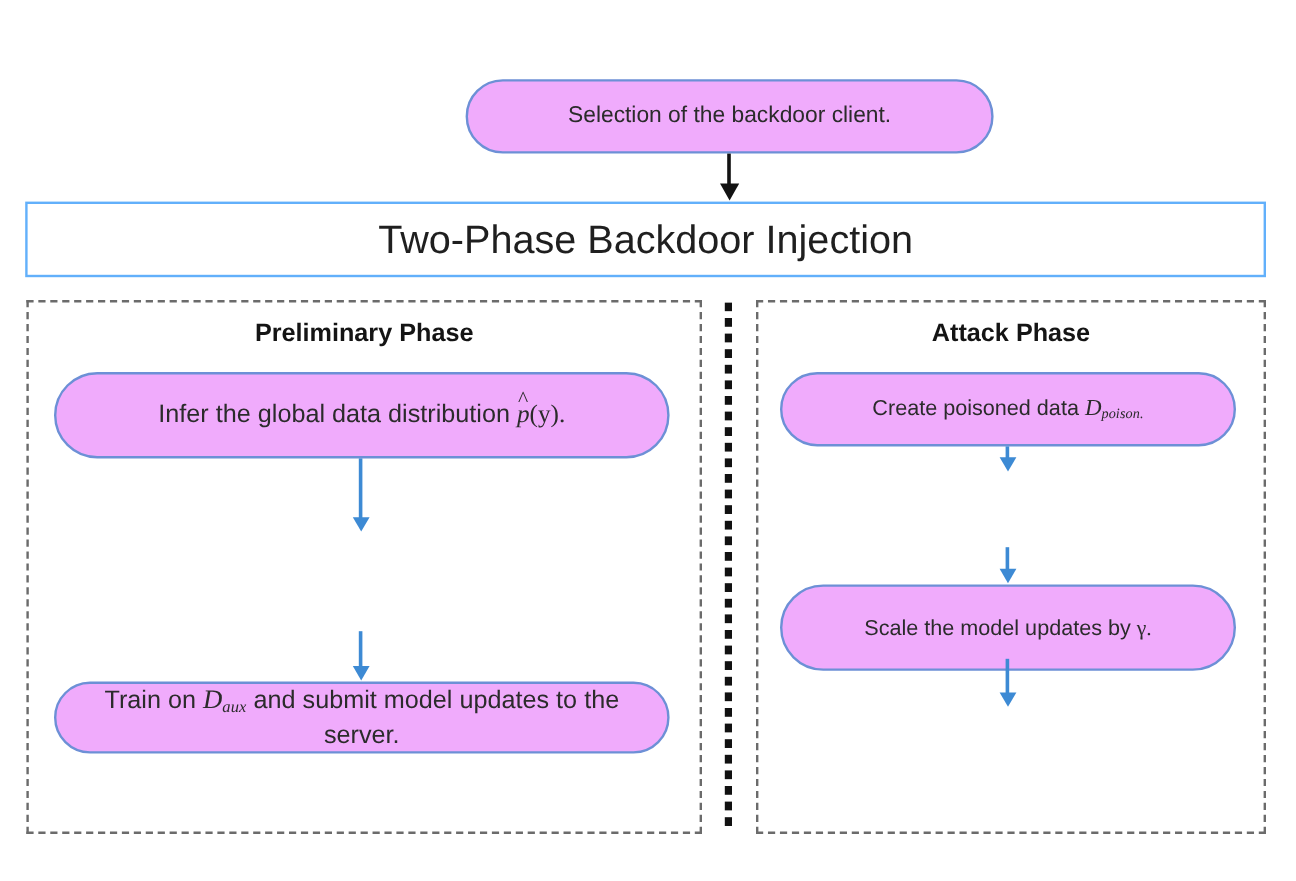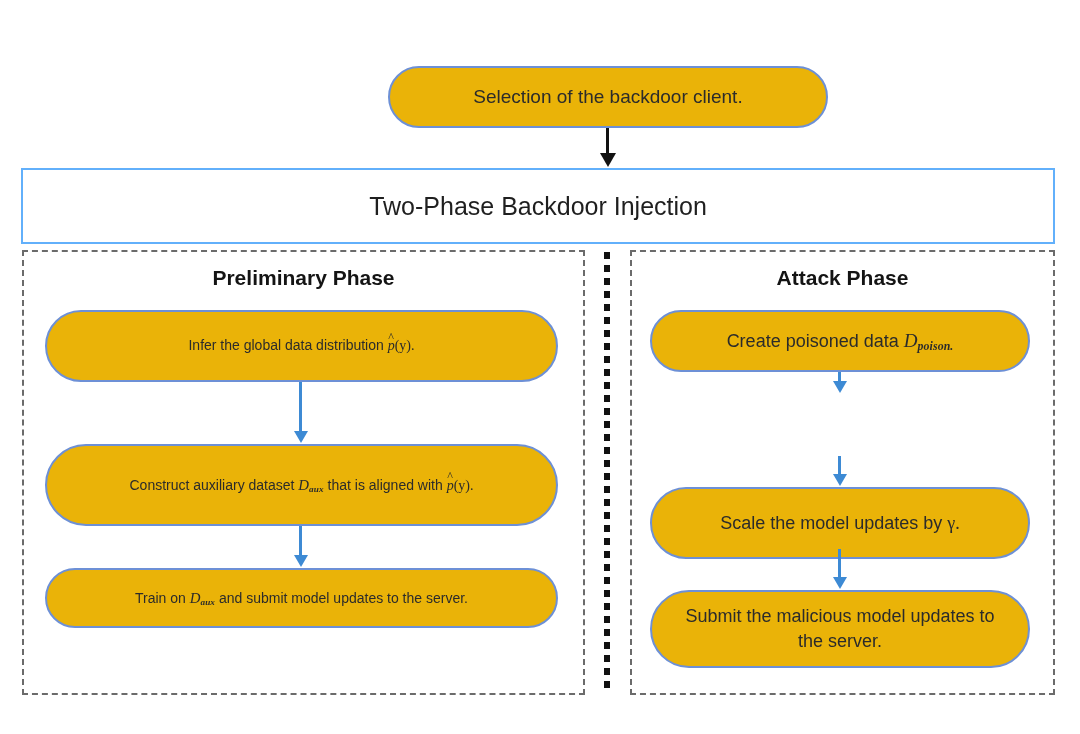--- a/index.html
+++ b/index.html
@@ -18,21 +18,21 @@
   #diagram {
     position: relative;
     width: 1080px;
     height: 734px;
   }
 
   
   .node {
     position: absolute;
     box-sizing: border-box;
-    background: #eab308;
+    background: #f0abfc;
     border: 2.5px solid #6d90d6;
     border-radius: 999px;
     display: flex;
     align-items: center;
     justify-content: center;
     text-align: center;
     line-height: 1.38;
     color: #2b2b2b;
   }
   .node .txt {
@@ -44,21 +44,20 @@
     font-family: "Liberation Serif", serif;
     font-style: italic;
     font-size: 1.06em;
   }
   .mth sub {
     font-family: "Liberation Serif", serif;
     font-style: italic;
     font-size: 0.62em;
     vertical-align: -0.22em;
     letter-spacing: 0.1px;
-    font-weight: bold;
   }
   .hat {
     position: relative;
     display: inline-block;
     font-family: "Liberation Serif", serif;
     font-style: italic;
   }
   .hat::after {
     content: "^";
     position: absolute;
@@ -106,27 +105,27 @@
     height: 26px;
   }
 
   
   #banner {
     position: absolute;
     box-sizing: border-box;
     left: 21px;
     top: 168px;
     width: 1034px;
-    height: 76px;
+    height: 63px;
     border: 2.5px solid #62b0fb;
     background: #ffffff;
     display: flex;
     align-items: center;
     justify-content: center;
-    font-size: 25px;
+    font-size: 33px;
     color: #1f1f1f;
   }
 
   
   .panel {
     position: absolute;
     box-sizing: border-box;
     border: 2px dashed #6b6b6b;
     background: transparent;
   }
@@ -187,21 +186,21 @@
     height: 0;
     border-left: 7px solid transparent;
     border-right: 7px solid transparent;
     border-top: 12px solid #3d8ad4;
   }
 
   
   .node-left {
     left: 45px;
     width: 513px;
-    font-size: 14px;
+    font-size: 21px;
     align-items: center;
   }
   #node-l1 { top: 310px; height: 72px; }
   #node-l2 { top: 444px; height: 82px; }
   #node-l3 { top: 568px; height: 60px; }
 
   #arrow-l1 { left: 299px; top: 382px; height: 50px; }
   #arrow-l2 { left: 299px; top: 526px; height: 30px; }
 
   
@@ -242,38 +241,32 @@
     <div class="panel-title">Attack Phase</div>
   </div>
 
   <div id="center-divider"></div>
 
   <div class="node node-left" id="node-l1">
     <span class="txt">Infer the global data distribution <span class="hat">p</span><span class="upr">(y).</span></span>
   </div>
   <div class="arrow-blue" id="arrow-l1"></div>
 
-  <div class="node node-left" id="node-l2">
-    <span class="txt">Construct auxiliary dataset <span class="mth">D<sub>aux</sub></span> that is aligned with <span class="hat">p</span><span class="upr">(y).</span></span>
-  </div>
   <div class="arrow-blue" id="arrow-l2"></div>
 
   <div class="node node-left" id="node-l3">
     <span class="txt">Train on <span class="mth">D<sub>aux</sub></span> and submit model updates to the server.</span>
   </div>
 
   <div class="node node-right" id="node-r1">
     <span class="txt">Create poisoned data <span class="mth">D<sub>poison.</sub></span></span>
   </div>
   <div class="arrow-blue" id="arrow-r1"></div>
 
   <div class="arrow-blue" id="arrow-r2"></div>
 
   <div class="node node-right" id="node-r3">
     <span class="txt">Scale the model updates by <span class="upr">γ.</span></span>
   </div>
   <div class="arrow-blue" id="arrow-r3"></div>
 
-  <div class="node node-right" id="node-r4">
-    <span class="txt">Submit the malicious model updates to the server.</span>
-  </div>
 
 </div>
 
 </body></html>

